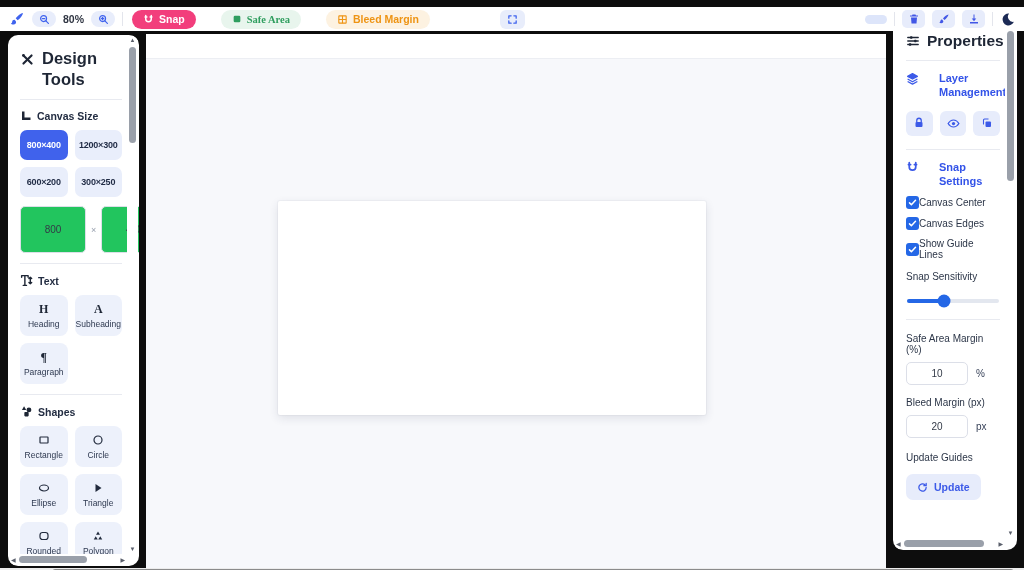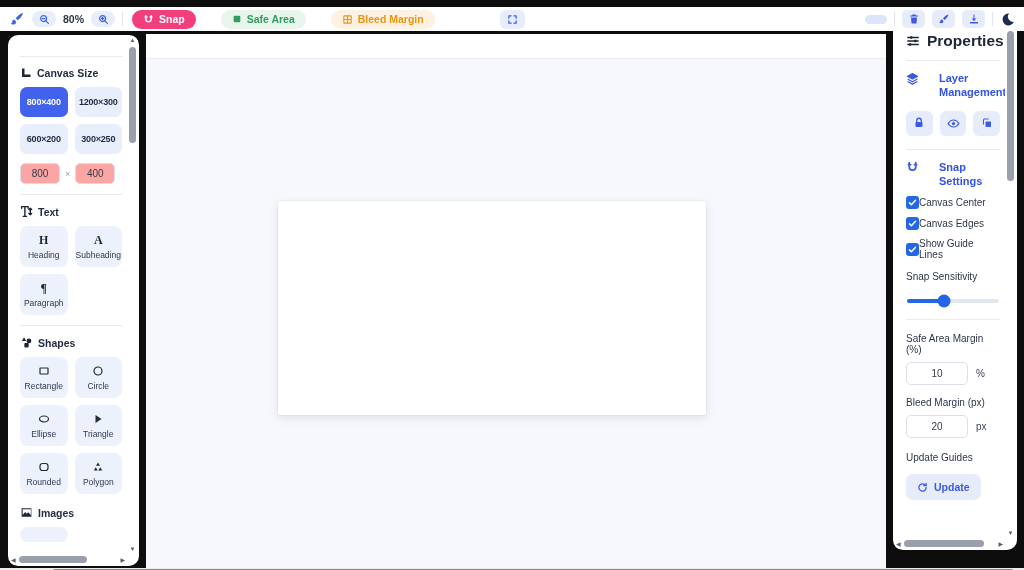--- a/index.html
+++ b/index.html
@@ -13,21 +13,21 @@
   .toolbar{position:absolute;left:0;top:0;width:1024px;height:24px;background:#ffffff;
            display:flex;align-items:center;padding:0 9px;box-sizing:border-box;gap:7px;z-index:4;}
   .tb-right{margin-left:auto;display:flex;align-items:center;gap:7px;}
   .tb-div{width:1px;height:14px;background:#e3e5ec;}
   .pill-btn{display:inline-flex;align-items:center;justify-content:center;height:16px;min-width:24px;
             padding:0 6px;border-radius:8px;background:#e8edfb;color:#3f63ee;border:none;}
   .zoom-label{font-size:10.5px;font-weight:bold;color:#2f3542;}
   .chip{display:inline-flex;align-items:center;gap:5px;height:19px;padding:0 11px;border-radius:10px;
         border:none;font-size:10.5px;font-weight:bold;}
   .chip-snap{background:#f23e7c;color:#ffffff;}
-  .chip-safe{background:#e8f5ed;color:#2f9e5f;margin-left:18px;}
+  .chip-safe{background:#e8f5ed;color:#2f9e5f;margin-left:18px;font-family:Liberation Serif, serif;}
   .chip-bleed{background:#fdf2e1;color:#ee9413;margin-left:18px;}
   .fs-btn{position:absolute;left:500px;top:3px;width:25px;height:19px;border-radius:6px;
           background:#e8edfb;color:#3f63ee;border:none;display:flex;align-items:center;justify-content:center;}
   .mini-pill{width:22px;height:9px;border-radius:5px;background:#dde5fa;border:none;}
   .sq-btn{width:23px;height:18px;border-radius:5px;background:#e7ecfb;color:#4257e6;border:none;
           display:flex;align-items:center;justify-content:center;}
   .moon-btn{border:none;background:transparent;color:#1c2a55;padding:0;display:flex;align-items:center;}
 
   
   .panel{position:absolute;background:#ffffff;border-radius:10px;overflow:hidden;box-sizing:border-box;}
@@ -50,21 +50,21 @@
   .lp-header .hd-ic{margin-top:4px;color:#1e2635;}
   .lp-title{font-size:16.5px;font-weight:800;line-height:1.25;color:#1e2635;}
   .divider{border:0;border-top:1px solid #e8eaf0;margin:10px 0;}
   .sec-label{display:flex;align-items:center;gap:5px;font-size:10.5px;font-weight:bold;color:#232d42;margin:1px 0 8px;}
   .preset-grid{display:grid;grid-template-columns:1fr 1fr;gap:7px;}
   .preset{font-size:9px;font-weight:bold;padding:10px 0;border-radius:7px;background:#e9eefb;color:#1f2a44;
           border:none;text-align:center;letter-spacing:-0.2px;}
   .preset.active{background:#4062ec;color:#ffffff;}
   .size-row{display:flex;align-items:center;gap:5px;margin-top:9px;}
   .size-input{width:38px;height:19px;border:1px solid #dcdfe8;border-radius:5px;font-size:10px;
-              text-align:center;color:#333a47;background:#fca5a5;padding:0;}
+              text-align:center;color:#333a47;background:#22c55e;padding:13px;}
   .times{font-size:9px;color:#98a0ae;}
   .tile-grid{display:grid;grid-template-columns:1fr 1fr;gap:7px;}
   .tile{background:#edf1fb;border-radius:8px;padding:8px 1px 7px;border:none;display:flex;
         flex-direction:column;align-items:center;gap:4px;color:#1f2736;}
   .tile .glyph{font-size:12px;font-weight:bold;font-family:"Liberation Serif",serif;line-height:12px;}
   .tile .t-label{font-size:8.5px;color:#2e3950;}
   .tile .sh-ic{color:#222b3d;}
 
   
   .main-area{position:absolute;left:146px;top:27px;width:740px;height:534px;background:#ffffff;}
@@ -193,20 +193,30 @@
         <span>
           <svg width="15" height="15" viewBox="0 0 24 24">
               <path fill="currentColor" d="M14.5 2.5a9.5 9.5 0 1 0 7.8 13.2A8.2 8.2 0 0 1 14.5 2.5z"></path>
             </svg>
         </span>
       </button>
     </div>
   </div>
 
   <aside class="panel left-panel">
+    <div class="lp-header">
+      <span class="hd-ic">
+        <svg width="15" height="15" viewBox="0 0 24 24" fill="none" stroke="currentColor" stroke-width="3.4" stroke-linecap="round">
+            <path d="M5.5 18.5 18.5 5.5"></path>
+            <path d="M5.5 5.5l13 13"></path>
+            <circle cx="5.5" cy="5.5" r="2.2" fill="currentColor" stroke="none"></circle>
+          </svg>
+      </span>
+      <span class="lp-title">Design Tools</span>
+    </div>
     <hr class="divider">
 
     <div class="sec-label">
       <span>
         <svg width="12" height="12" viewBox="0 0 24 24">
             <path fill="#1e2635" d="M4 3h5v12h12v5H4z"></path>
           </svg>
       </span>
       <span>Canvas Size</span>
     </div>

